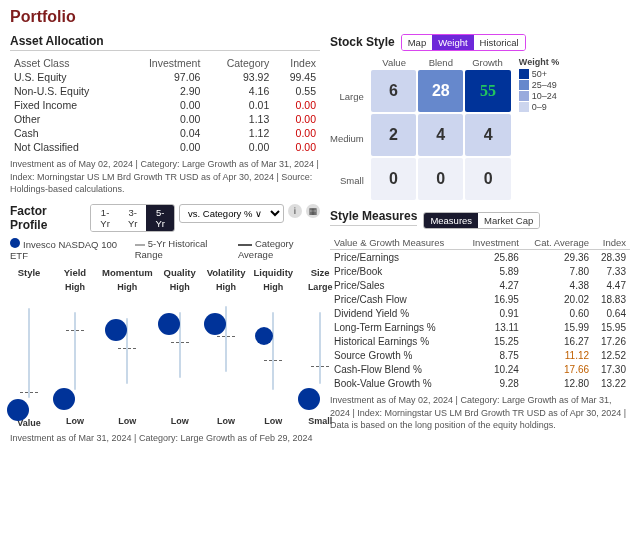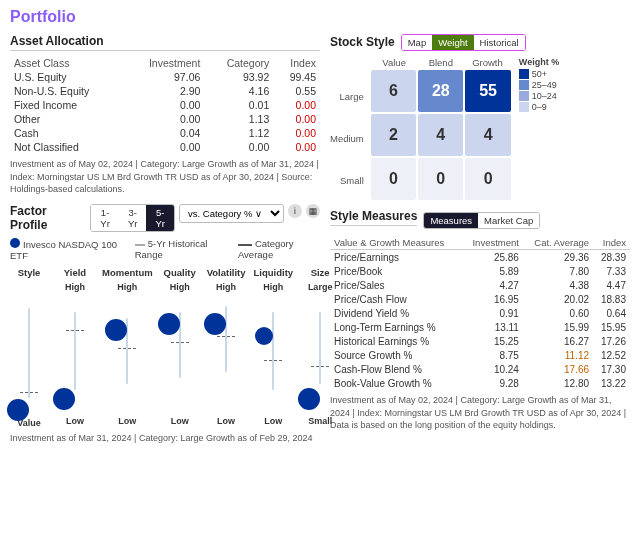--- a/index.html
+++ b/index.html
@@ -1,18 +1,18 @@
 <!DOCTYPE html>
 <html><head>
   <meta charset="utf-8">
   <style>
     * { box-sizing: border-box; margin: 0; padding: 0; }
     body { font-family: Arial, sans-serif; font-size: 11px; background: #fff; color: #333; width: 640px; }
     .page { padding: 8px 10px; }
-    h1 { font-size: 16px; font-weight: bold; margin-bottom: 8px; color: #8b5cf6; }
+    h1 { font-size: 16px; font-weight: bold; margin-bottom: 8px; color: #7f1d1d; }
     
     .two-col { display: flex; gap: 10px; }
     .left-col { width: 310px; flex-shrink: 0; }
     .right-col { flex: 1; }
     
     
     .section-title { font-size: 12px; font-weight: bold; margin-bottom: 5px; color: #222; border-bottom: 1px solid #ccc; padding-bottom: 2px; }
     table.asset-table { width: 100%; border-collapse: collapse; font-size: 10.5px; }
     table.asset-table th { text-align: right; font-weight: normal; color: #555; padding: 1px 4px; }
     table.asset-table th:first-child { text-align: left; }
@@ -45,21 +45,21 @@
     .bubble-container { position: relative; width: 38px; height: 120px; display: flex; align-items: center; justify-content: center; }
     .range-bar { position: absolute; width: 2px; background: #c8d8e8; border-radius: 1px; left: 50%; transform: translateX(-50%); }
     .category-dash { position: absolute; width: 18px; height: 0; border-top: 1.5px dashed #666; left: 50%; transform: translateX(-50%); }
     .bubble { position: absolute; border-radius: 50%; background: #003399; left: 50%; transform: translateX(-50%); }
     
     
     .stock-style-header { display: flex; align-items: center; gap: 6px; margin-bottom: 6px; }
     .stock-style-header .section-title { border-bottom: none; margin-bottom: 0; }
     .style-btn-group { display: flex; border: 1px solid #d946ef; border-radius: 3px; overflow: hidden; }
     .style-btn { font-size: 9.5px; padding: 2px 6px; background: #fff; border: none; cursor: pointer; color: #333; }
-    .style-btn.active { background: #4d7c0f; color: #fff; }
+    .style-btn.active { background: #6d28d9; color: #fff; }
     .style-grid-left { display: flex; flex-direction: column; justify-content: space-around; align-items: flex-end; font-size: 9.5px; color: #555; padding-right: 3px; padding-top: 18px; }
     .style-grid-left span { display: flex; align-items: center; height: 42px; }
     .style-col-headers { display: flex; margin-bottom: 2px; }
     .style-col-headers span { flex: 1; text-align: center; font-size: 9.5px; color: #555; }
     .style-grid { display: grid; grid-template-columns: repeat(3, 1fr); grid-template-rows: repeat(3, 1fr); gap: 2px; width: 140px; height: 130px; }
     .style-cell { display: flex; align-items: center; justify-content: center; font-size: 16px; font-weight: bold; border-radius: 2px; }
     
     .weight-legend { font-size: 9px; color: #444; }
     .weight-legend .wl-title { font-weight: bold; margin-bottom: 2px; }
     .weight-legend .wl-item { display: flex; align-items: center; gap: 3px; margin-bottom: 1px; }
@@ -272,21 +272,21 @@
 
               <div class="style-col-headers">
                 <span>Value</span>
                 <span>Blend</span>
                 <span>Growth</span>
               </div>
 
               <div class="style-grid" id="style-grid">
                   <div class="style-cell" style="background: rgb(204, 213, 238); color: rgb(51, 51, 51);">6</div>
                   <div class="style-cell" style="background: rgb(102, 136, 204); color: rgb(255, 255, 255);">28</div>
-                  <div class="style-cell" style="background: rgb(0, 51, 153); color: #ffffff;">55</div>
+                  <div class="style-cell" style="background: rgb(0, 51, 153); color: #22c55e; font-family: Liberation Serif, serif;">55</div>
                   <div class="style-cell" style="background: rgb(204, 213, 238); color: rgb(51, 51, 51);">2</div>
                   <div class="style-cell" style="background: rgb(204, 213, 238); color: rgb(51, 51, 51);">4</div>
                   <div class="style-cell" style="background: rgb(204, 213, 238); color: rgb(51, 51, 51);">4</div>
                   <div class="style-cell" style="background: rgb(238, 240, 248); color: rgb(51, 51, 51);">0</div>
                   <div class="style-cell" style="background: rgb(238, 240, 248); color: rgb(51, 51, 51);">0</div>
                   <div class="style-cell" style="background: rgb(238, 240, 248); color: rgb(51, 51, 51);">0</div>
                 </div>
             </div>
           </div>
 

